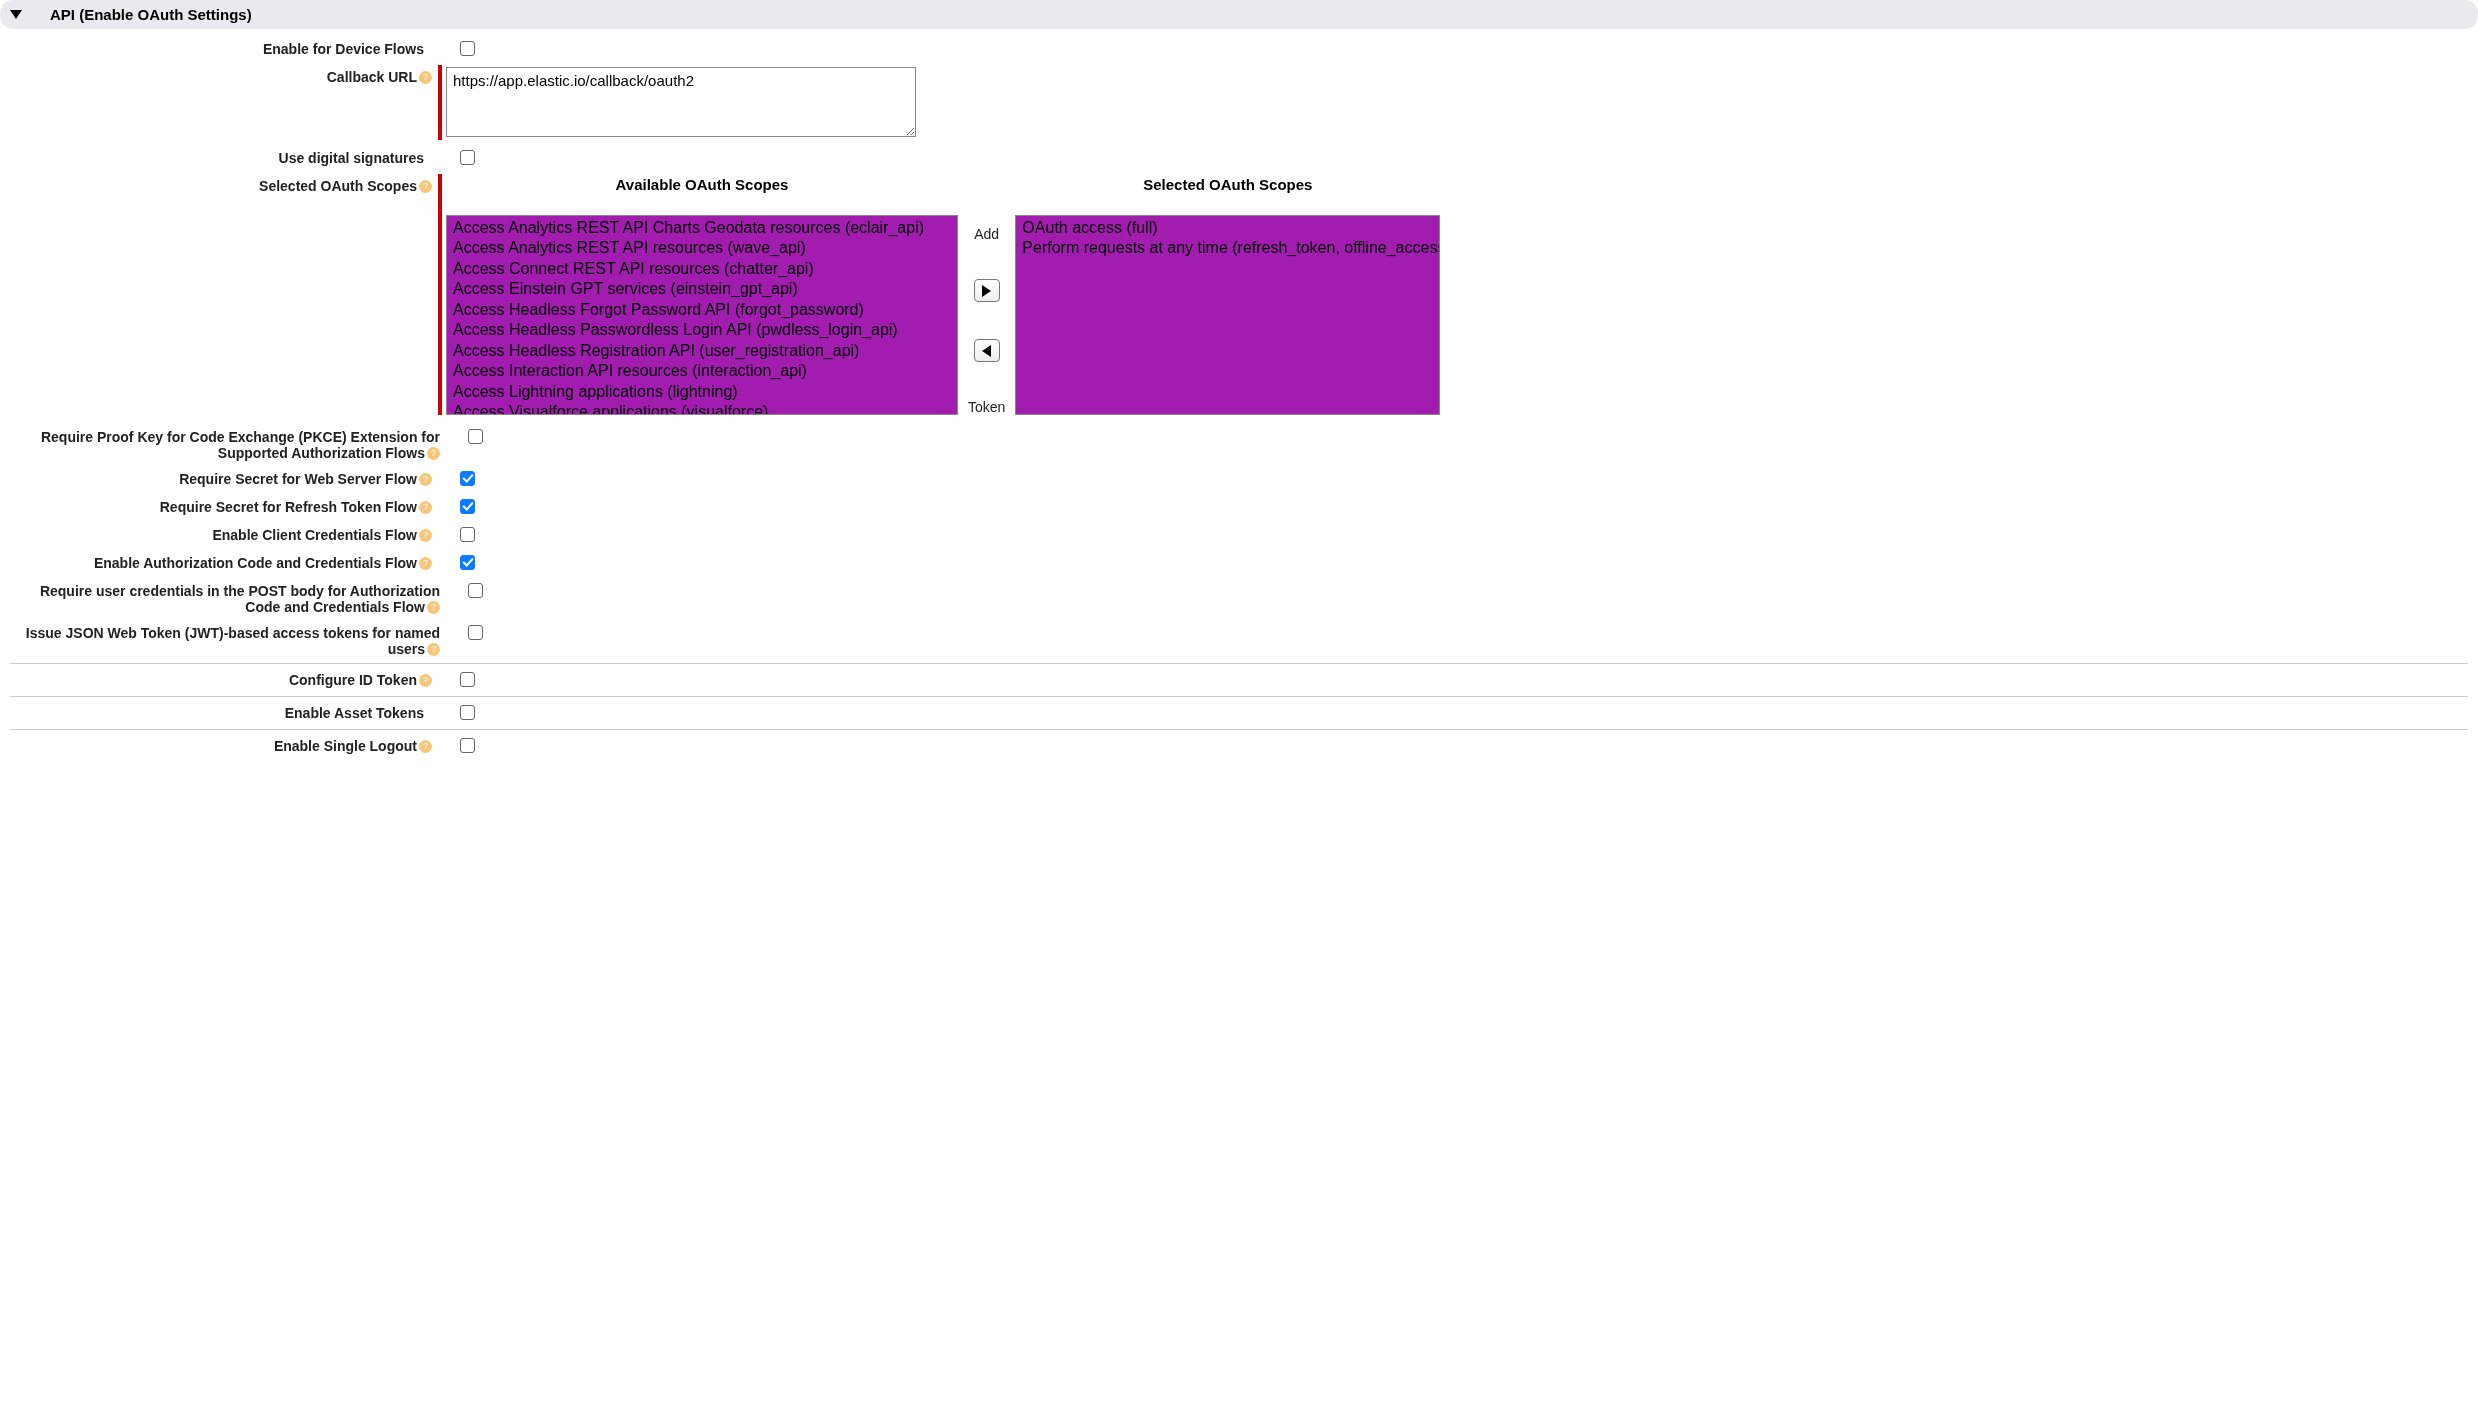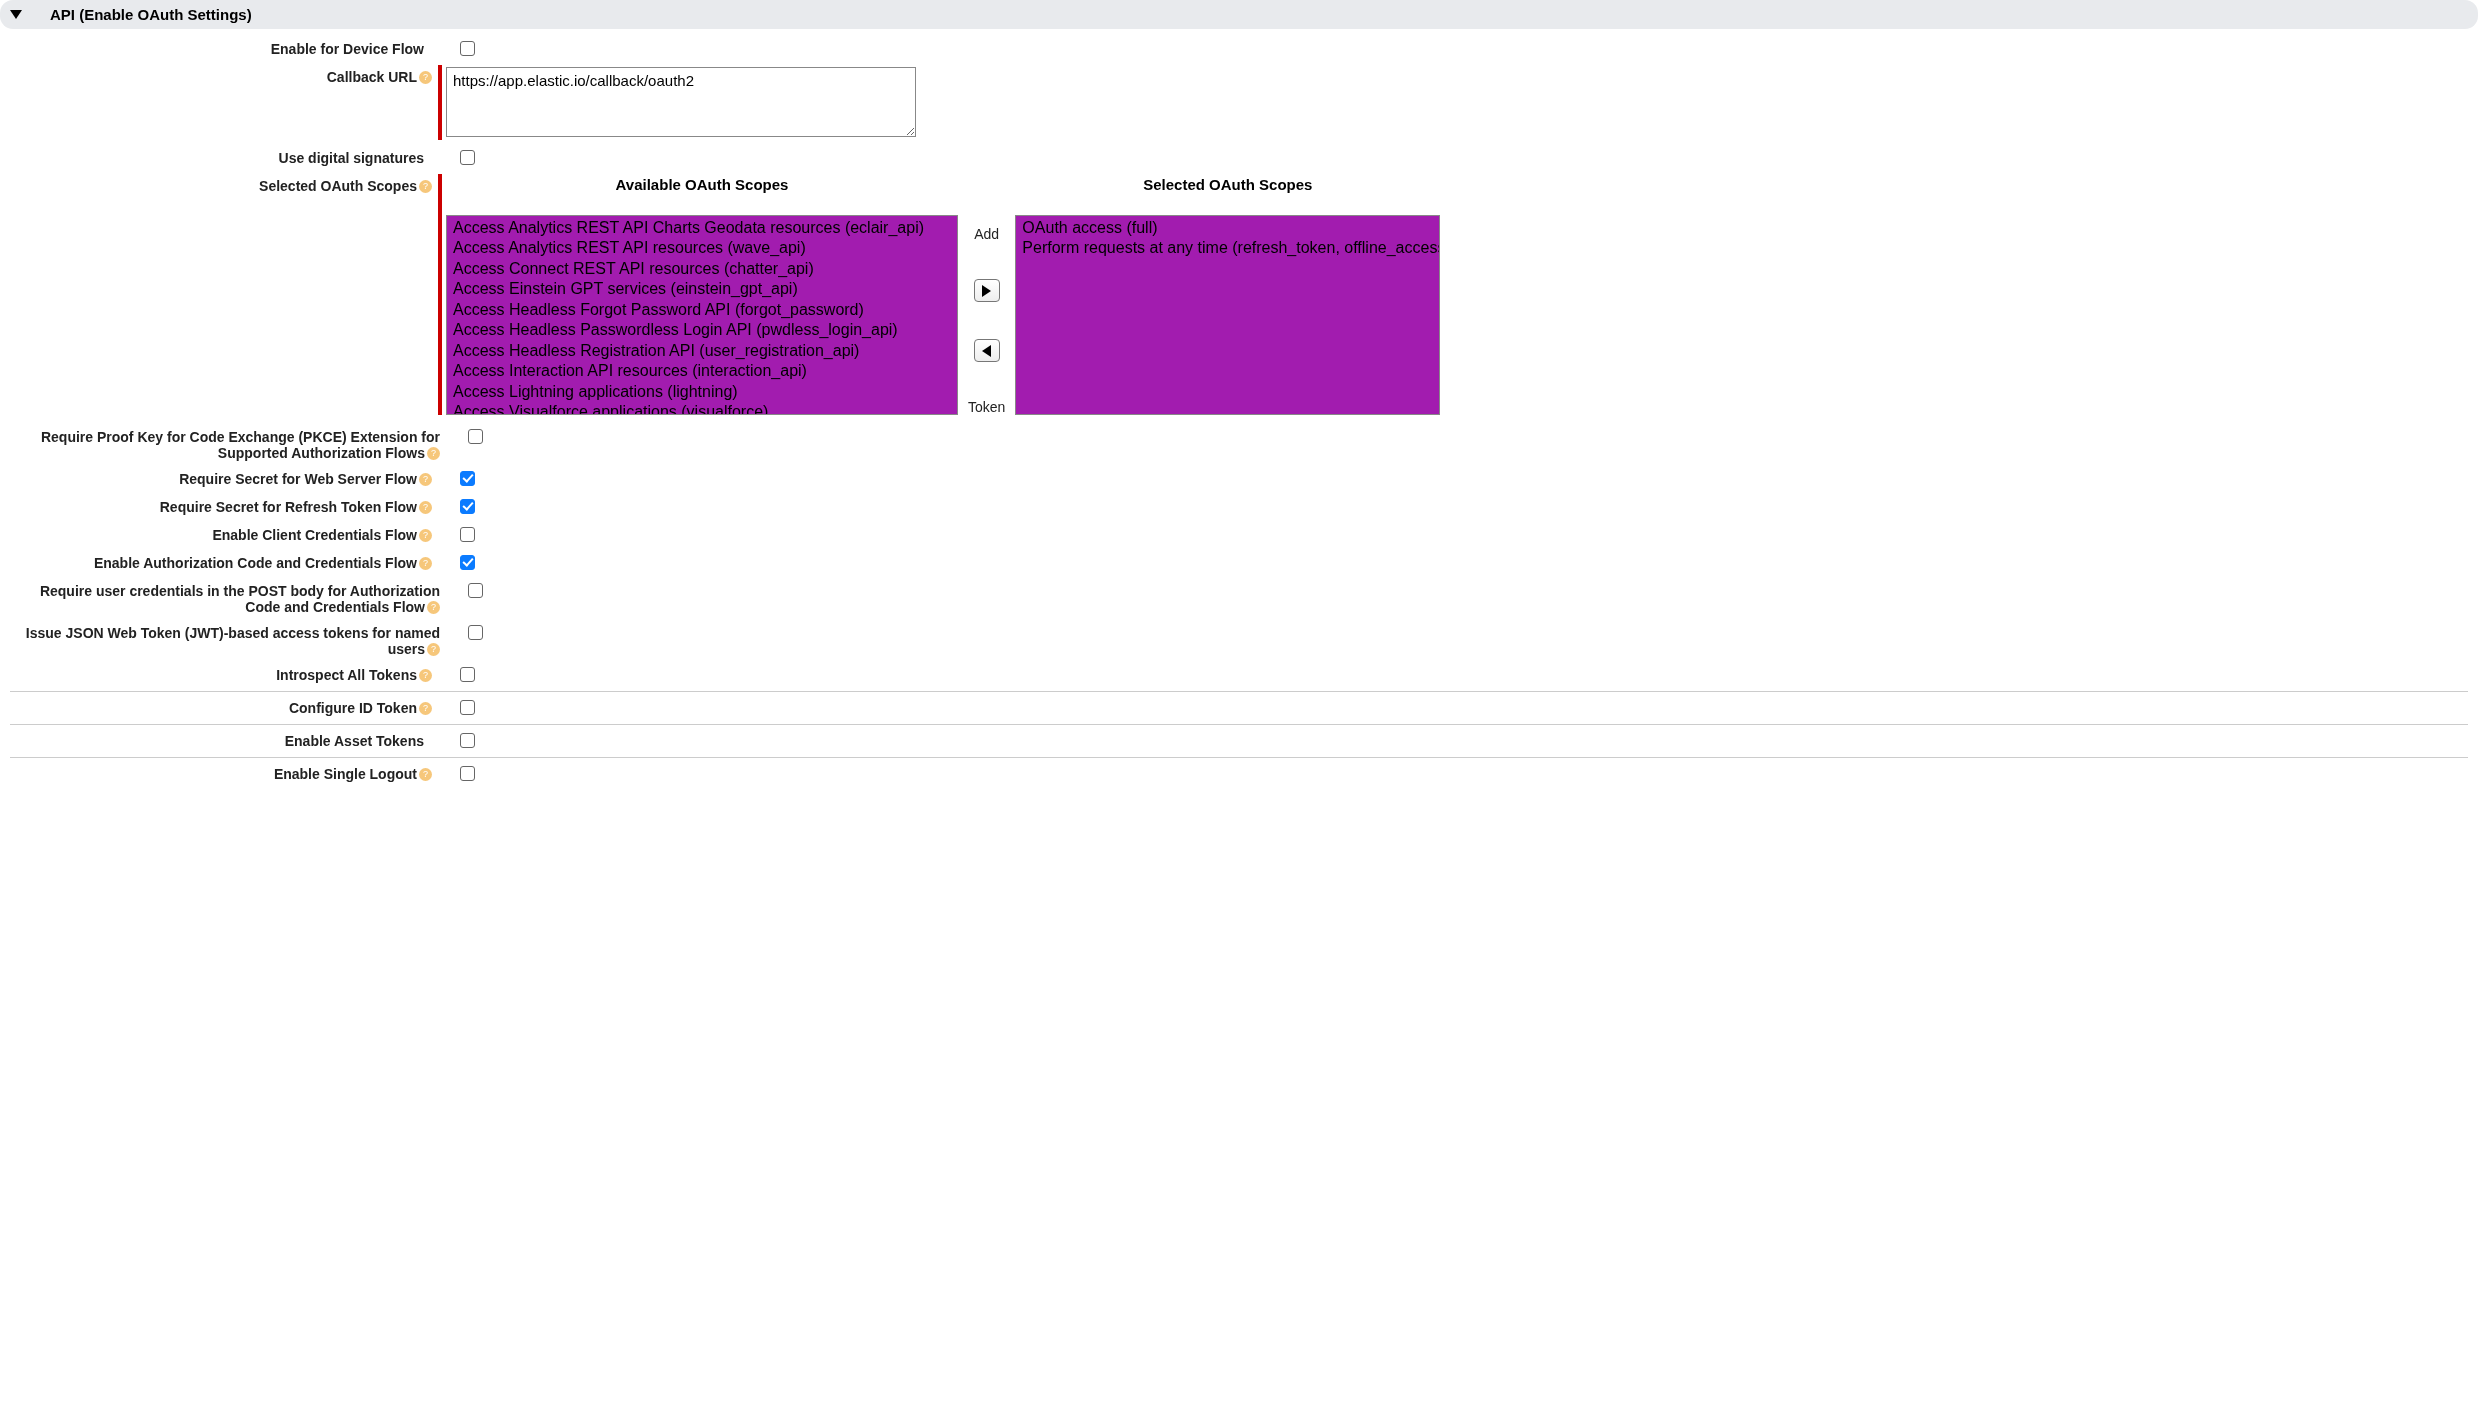--- a/index.html
+++ b/index.html
@@ -179,21 +179,21 @@
 
 <div class="section-header">
   <span class="disclosure"></span>
   <span>API (Enable OAuth Settings)</span>
 </div>
 
 <div class="form-body">
 
 
   <div class="row">
-    <div class="label-col" style="width:420px">Enable for Device Flow</div>
+    <div class="label-col" style="width:420px">Enable for Device Flows</div>
     <div class="field-col" style="padding-left:30px">
       <span class="checkbox"></span>
     </div>
   </div>
 
   <div class="row">
     <div class="label-col" style="width:428px">
       <span>Callback URL</span><span class="help-icon">?</span>
     </div>
     <div class="field-col required-bar">
@@ -306,28 +306,20 @@
 
   <div class="row">
     <div class="label-col" style="width:436px">
       <span>Issue JSON Web Token (JWT)-based access tokens for named users</span><span class="help-icon">?</span>
     </div>
     <div class="field-col" style="padding-left:22px">
       <span class="checkbox"></span>
     </div>
   </div>
 
-  <div class="row">
-    <div class="label-col" style="width:428px">
-      <span>Introspect All Tokens</span><span class="help-icon">?</span>
-    </div>
-    <div class="field-col" style="padding-left:22px">
-      <span class="checkbox"></span>
-    </div>
-  </div>
 
   <hr class="divider">
 
   <div class="row">
     <div class="label-col" style="width:428px">
       <span>Configure ID Token</span><span class="help-icon">?</span>
     </div>
     <div class="field-col" style="padding-left:22px">
       <span class="checkbox"></span>
     </div>

